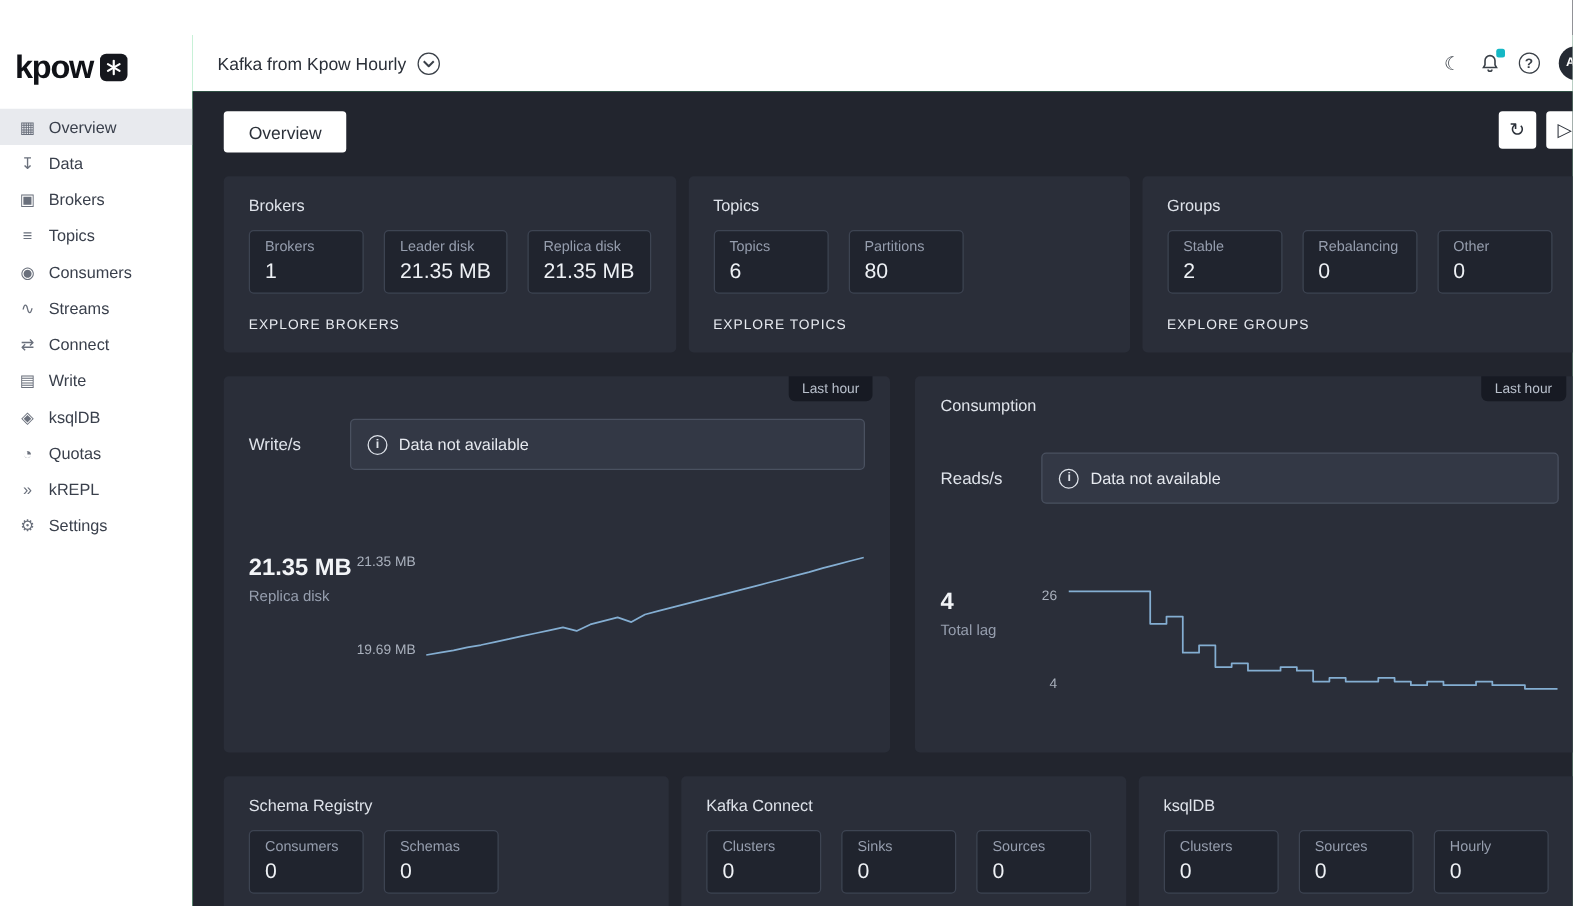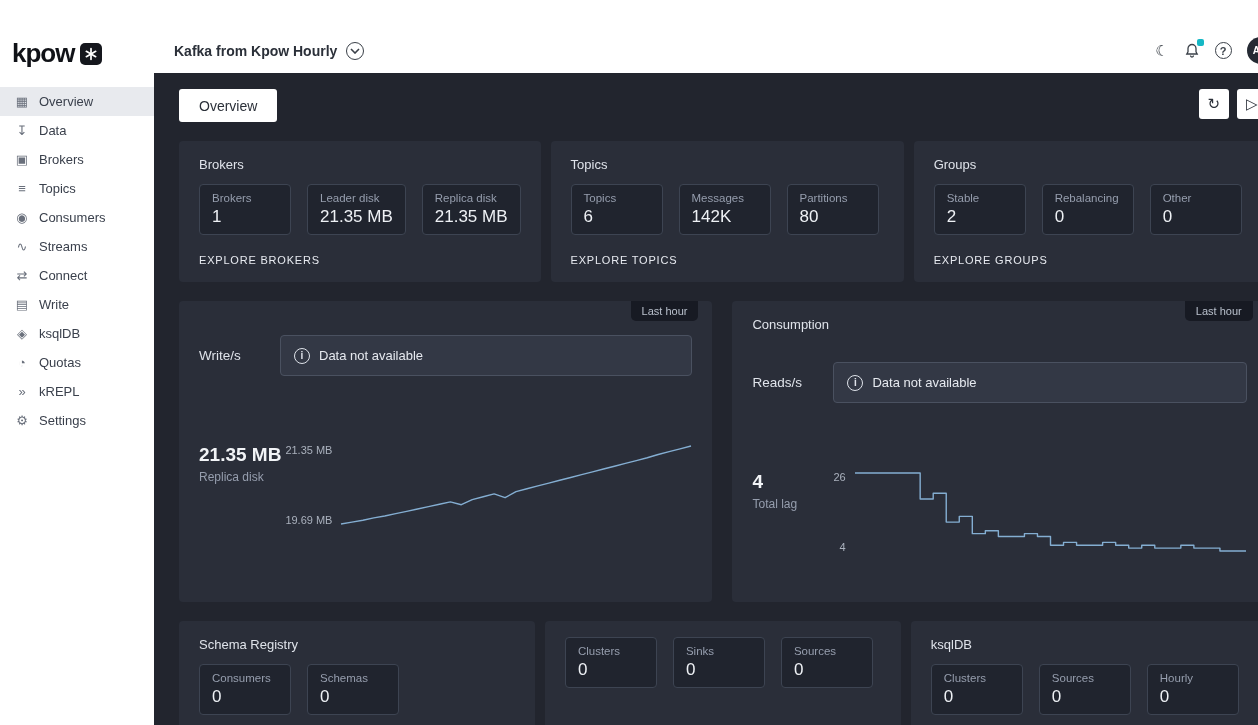--- a/index.html
+++ b/index.html
@@ -14,21 +14,21 @@
   .side-nav { padding-top:10px; }
   .side-item { display:flex; align-items:center; height:29px; padding:0 14px; gap:9px; cursor:pointer; }
   .side-item.active { background:#e8eaee; }
   .si-icon { width:16px; text-align:center; color:#6a707c; font-size:13px; }
   .si-label { font-size:13px; color:#3a404c; }
 
   
   .right { flex:1; display:flex; flex-direction:column; }
   .topbar { height:45px; background:#ffffff; display:flex; align-items:center; justify-content:space-between; padding:0 14px 0 20px; }
   .env { display:flex; align-items:center; gap:9px; cursor:pointer; }
-  .env-label { font-size:14px; font-weight:700; color:#2b3039; }
+  .env-label { font-size:14px; font-weight:400; color:#2b3039; }
   .env-chev { width:18px; height:18px; border:1.5px solid #3a4048; border-radius:50%; display:flex; align-items:center; justify-content:center; }
   .topbar-right { display:flex; align-items:center; gap:15px; }
   .tb-icon { font-size:15px; color:#3a4048; cursor:pointer; position:relative; display:flex; align-items:center; }
   .bell-badge { position:absolute; top:-3px; right:-4px; width:7px; height:7px; background:#15b8c5; border-radius:2px; }
   .help-circle { width:17px; height:17px; border:1.5px solid #3a4048; border-radius:50%; font-size:11px; font-weight:700; display:flex; align-items:center; justify-content:center; color:#3a4048; }
   .avatar { width:27px; height:27px; border-radius:50%; background:#252a33; color:#fff; font-size:10px; font-weight:700; display:flex; align-items:center; justify-content:center; cursor:pointer; }
 
   
   .content { flex:1; background:#22252e; padding:16px 21px 10px 25px; overflow:hidden; }
   .content-top { display:flex; justify-content:space-between; align-items:flex-start; margin-bottom:19px; }
@@ -195,24 +195,20 @@
         </section>
 
         <section class="card h1">
           <div class="card-title">Topics</div>
           <div class="tiles">
             <div class="tile">
               <div class="tile-label">Topics</div>
               <div class="tile-value">6</div>
             </div>
             <div class="tile">
-              <div class="tile-label">Messages</div>
-              <div class="tile-value">142K</div>
-            </div>
-            <div class="tile">
               <div class="tile-label">Partitions</div>
               <div class="tile-value">80</div>
             </div>
           </div>
           <a class="explore">EXPLORE TOPICS</a>
         </section>
 
         <section class="card h1">
           <div class="card-title">Groups</div>
           <div class="tiles">
@@ -299,20 +295,21 @@
               <div class="tile-value">0</div>
             </div>
             <div class="tile">
               <div class="tile-label">Schemas</div>
               <div class="tile-value">0</div>
             </div>
           </div>
         </section>
 
         <section class="card h3">
+          <div class="card-title">Kafka Connect</div>
           <div class="tiles">
             <div class="tile">
               <div class="tile-label">Clusters</div>
               <div class="tile-value">0</div>
             </div>
             <div class="tile">
               <div class="tile-label">Sinks</div>
               <div class="tile-value">0</div>
             </div>
             <div class="tile">

